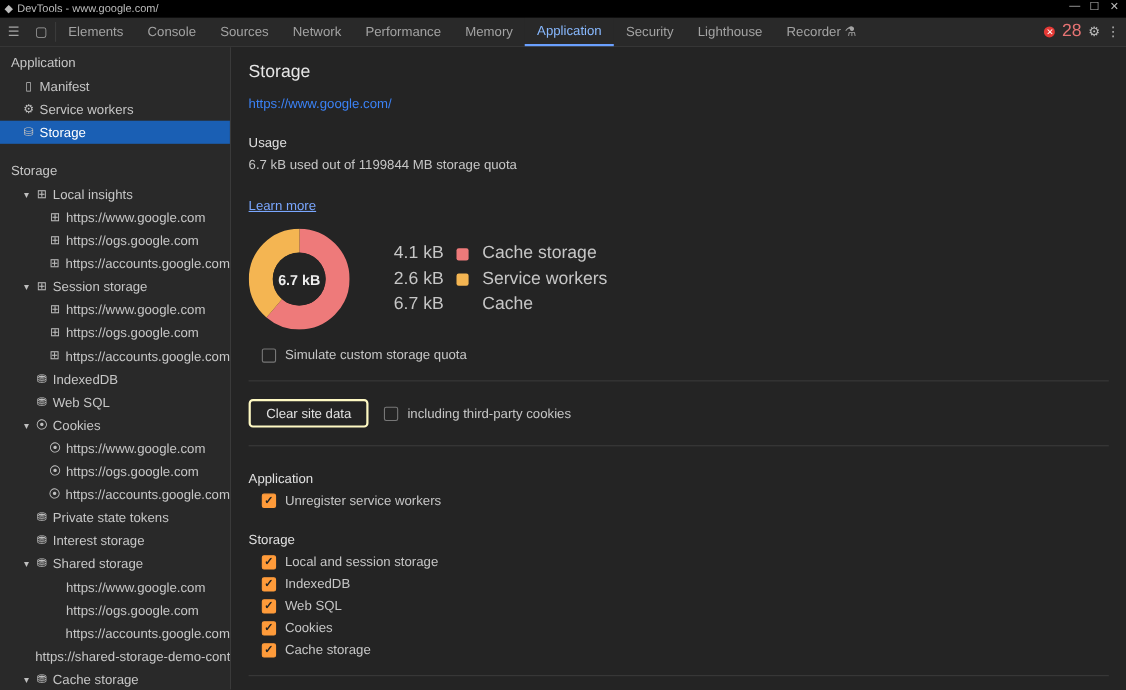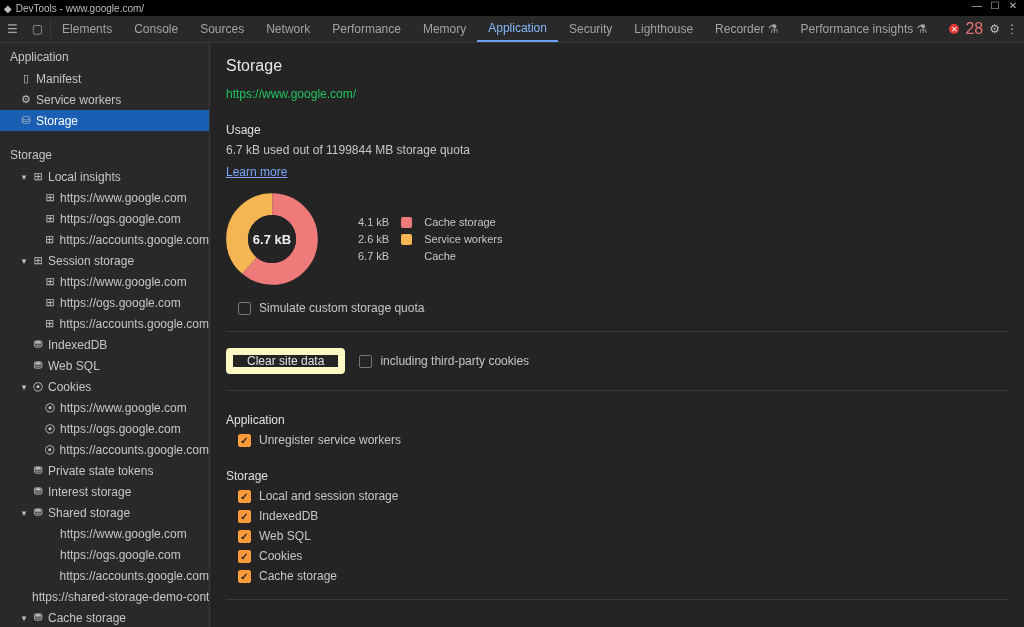--- a/index.html
+++ b/index.html
@@ -62,42 +62,42 @@
   .tree-row.selected { background:#1a5fb4; color:#fff; }
   .tree-row .caret { width:12px; text-align:center; font-size:9px; color:#bfbfbf;}
   .tree-row .ico   { width:16px; text-align:center; font-size:11px; color:#bfbfbf;}
   .tree-row .lbl   { padding-left:2px; }.lv1{padding-left:18px}.lv2{padding-left:30px}
 
   
   .content {
     flex:1; background:#242424; overflow-y:auto; padding:14px 16px;
   }
   h1.storage { font-size:16px; font-weight:400; color:#e6e6e6; margin-bottom:4px;}
-  .subtext { color:#22c55e; margin-top:12px;}
+  .subtext { color:#3b82f6; margin-top:12px;}
   .sect-head { color:#e0e0e0; font-weight:510; margin-top:22px; margin-bottom:6px; font-size:12px;}
   a.learn { color:#7aa7ff; text-decoration:underline; }
 
   
   .usage-row { display:flex; align-items:center; gap:40px; margin-top:14px;}
   .donut-wrap{position:relative;width:92px;height:92px;}
   .donut-center{position:absolute;inset:0;display:flex;justify-content:center;align-items:center;font-weight:700;color:#eee;font-size:13px;}
-  .legend{display:grid;grid-template-columns:auto auto auto;column-gap:12px;row-gap:5px;align-items:center;font-size:11px;}
+  .legend{display:grid;grid-template-columns:auto auto auto;column-gap:12px;row-gap:5px;align-items:center;font-size:16px;}
   .legend .num{color:#c6c6c6;text-align:right;}
   .legend .sw{width:11px;height:11px;border-radius:2px;}
   .legend .name{color:#c6c6c6;}
 
   
   .chk { display:flex; align-items:center; gap:8px; margin:6px 12px; font-size:12px; color:#c6c6c6;}
   .chk .box { width:13px;height:13px;border:1px solid #777;border-radius:2px;display:flex;align-items:center;justify-content:center;font-size:10px;}
   .chk .box.checked{background:#ff9b3a;border-color:#ff9b3a;color:#242424;font-weight:700;}
   hr.rule{border:none;border-top:1px solid #3a3a3a;margin:16px 0;}
 
   
   .btn { display:inline-flex;align-items:center;justify-content:center;
-    height:26px;padding:0 14px;border:7px solid #fef9c3;border-radius:4px;
+    height:26px;padding:0 14px;border:2px solid #fef9c3;border-radius:4px;
     color:#e2e2e2;font-size:12px;background:transparent;margin-right:14px;}
 </style>
 </head>
 <body>
 
 <div class="titlebar">
   <span class="ico">◆</span>
   <span>DevTools - www.google.com/</span>
   <div class="titlecontrols">
     <span>—</span>
@@ -114,21 +114,20 @@
       <div class="tab">Elements</div>
       <div class="tab">Console</div>
       <div class="tab">Sources</div>
       <div class="tab">Network</div>
       <div class="tab">Performance</div>
       <div class="tab">Memory</div>
       <div class="tab active">Application</div>
       <div class="tab">Security</div>
       <div class="tab">Lighthouse</div>
       <div class="tab">Recorder ⚗</div>
-      <div class="tab">Performance insights ⚗</div>
     </div>
   <div class="toolbar-right">
     <span class="err-dot">✕</span>
     <span class="err-count">28</span>
     <span>⚙</span>
     <span>⋮</span>
   </div>
 </div>
 
 <div class="main">
@@ -264,21 +263,21 @@
       </div>
 
   </div>
 
   <div class="content">
     <h1 class="storage">Storage</h1>
     <div class="subtext">https://www.google.com/</div>
 
     <div class="sect-head">Usage</div>
     <div style="color:#c6c6c6">6.7 kB used out of 1199844 MB storage quota</div>
-    <div style="margin-top:8px"><a class="learn">Learn more</a></div>
+    <div style="margin-top:23px"><a class="learn">Learn more</a></div>
 
     <div class="usage-row">
       <div class="donut-wrap">
         <svg viewBox="0 0 42 42" width="92" height="92">
 
           <g id="donut-slices">
               <circle cx="21" cy="21" r="15.9155" fill="none" stroke="#ee7a7a" stroke-width="10" stroke-dasharray="61.19405173153857 38.805984024878136" stroke-dashoffset="25.000008939104177"></circle>
               <circle cx="21" cy="21" r="15.9155" fill="none" stroke="#f4b552" stroke-width="10" stroke-dasharray="38.80598402487813 61.19405173153858" stroke-dashoffset="-36.194042792434395"></circle>
             </g>
           <circle cx="21" cy="21" r="11" fill="#242424"></circle>

